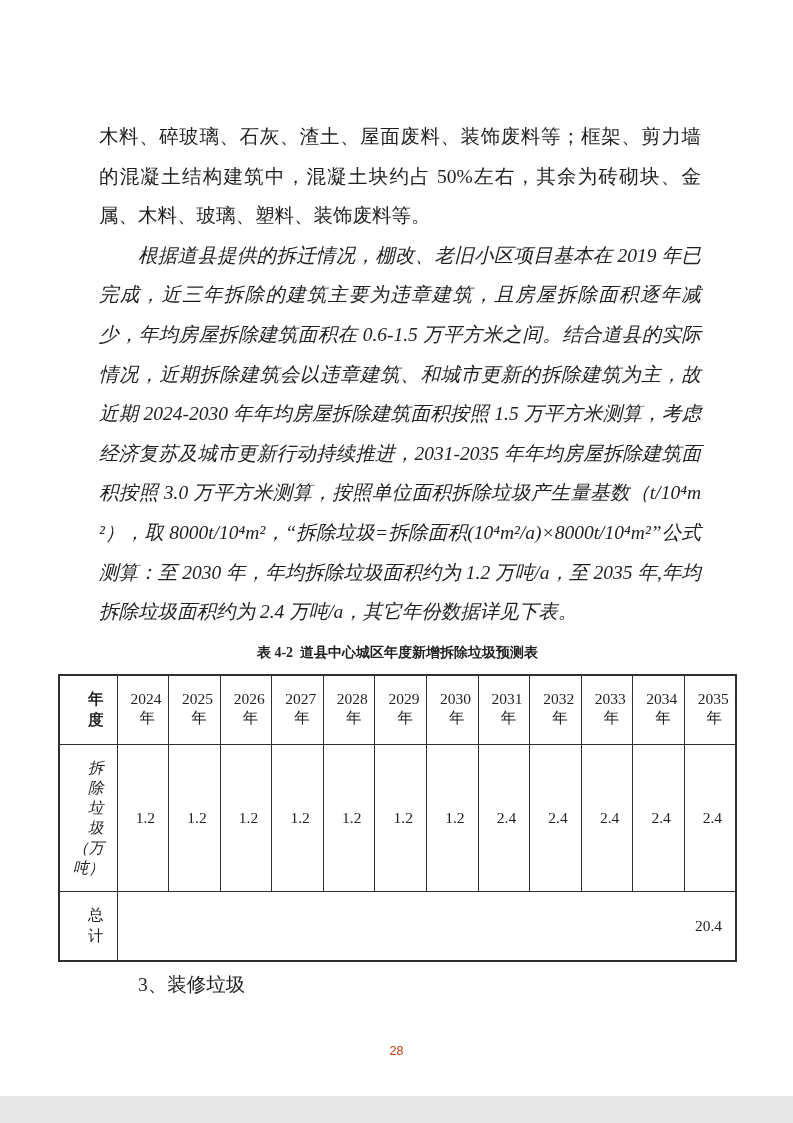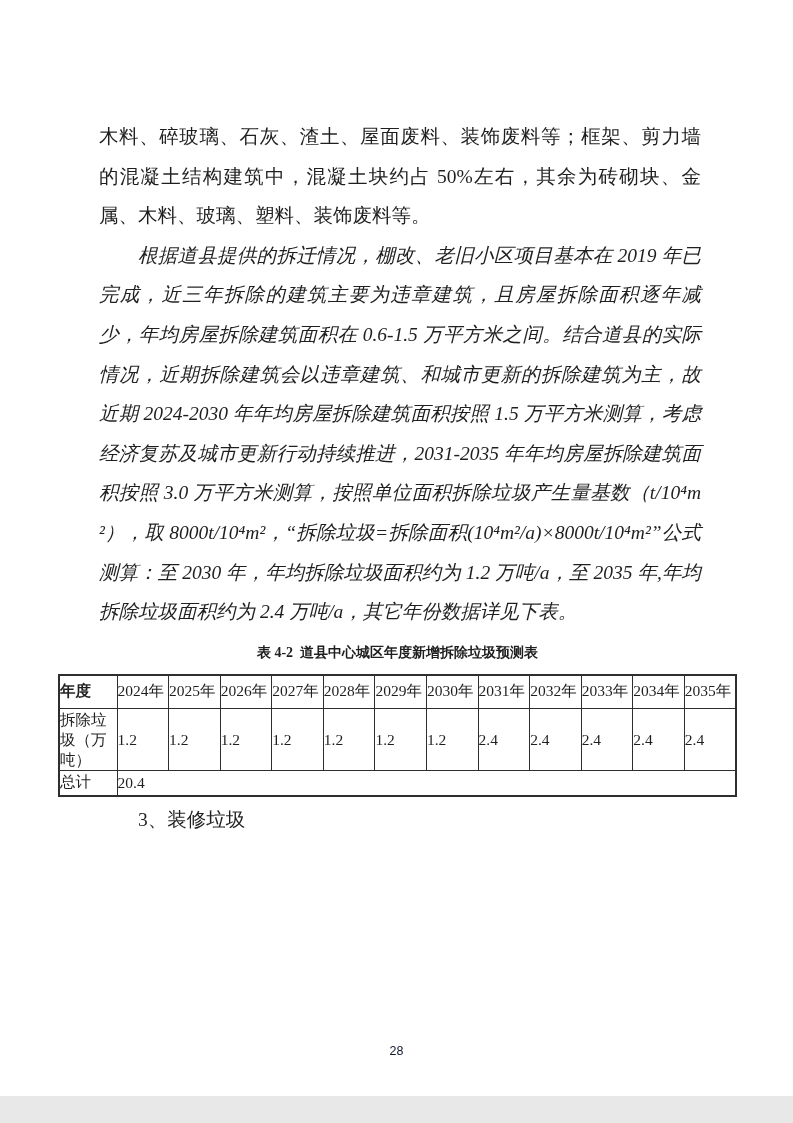--- a/index.html
+++ b/index.html
@@ -40,51 +40,52 @@
   table.pred {
     width: 679px;
     margin: 6px 0 0 -41px;
     border-collapse: collapse;
     table-layout: fixed;
     border: 2px solid #2e2e2e;
     font-size: 15.5px;
   }
   table.pred th, table.pred td {
     border: 1px solid #2e2e2e;
-    text-align: left;
+    text-align: right;
     vertical-align: middle;
-    padding: 0;
+    padding: 13px;
     font-weight: normal;
     overflow: hidden;
   }
   tr.hdr { height: 34px; }
   tr.datarow { height: 62px; }
   tr.totalrow { height: 25px; }
   td.rowlabel {
     line-height: 20px;
     padding: 2px 4px;
     word-break: break-all;
     text-align: center;
+    font-style: italic;
   }
   .sec-heading {
     margin: 3px 0 0 0;
     font-size: 19.5px;
     font-weight: normal;
     line-height: 39.6px;
     text-indent: 2em;
   }
   .page-number {
     position: absolute;
     top: 1044px;
     left: 0;
     width: 793px;
     text-align: center;
     font-family: "Liberation Sans", "DejaVu Sans", sans-serif;
     font-size: 12.5px;
-    color: #0f172a;
+    color: #c2410c;
   }
 </style>
 </head>
 <body>
 
 <div class="page">
   <div class="content">
 
     <p class="para">木料、碎玻璃、石灰、渣土、屋面废料、装饰废料等；框架、剪力墙的混凝土结构建筑中，混凝土块约占 50%左右，其余为砖砌块、金属、木料、玻璃、塑料、装饰废料等。</p>
 

